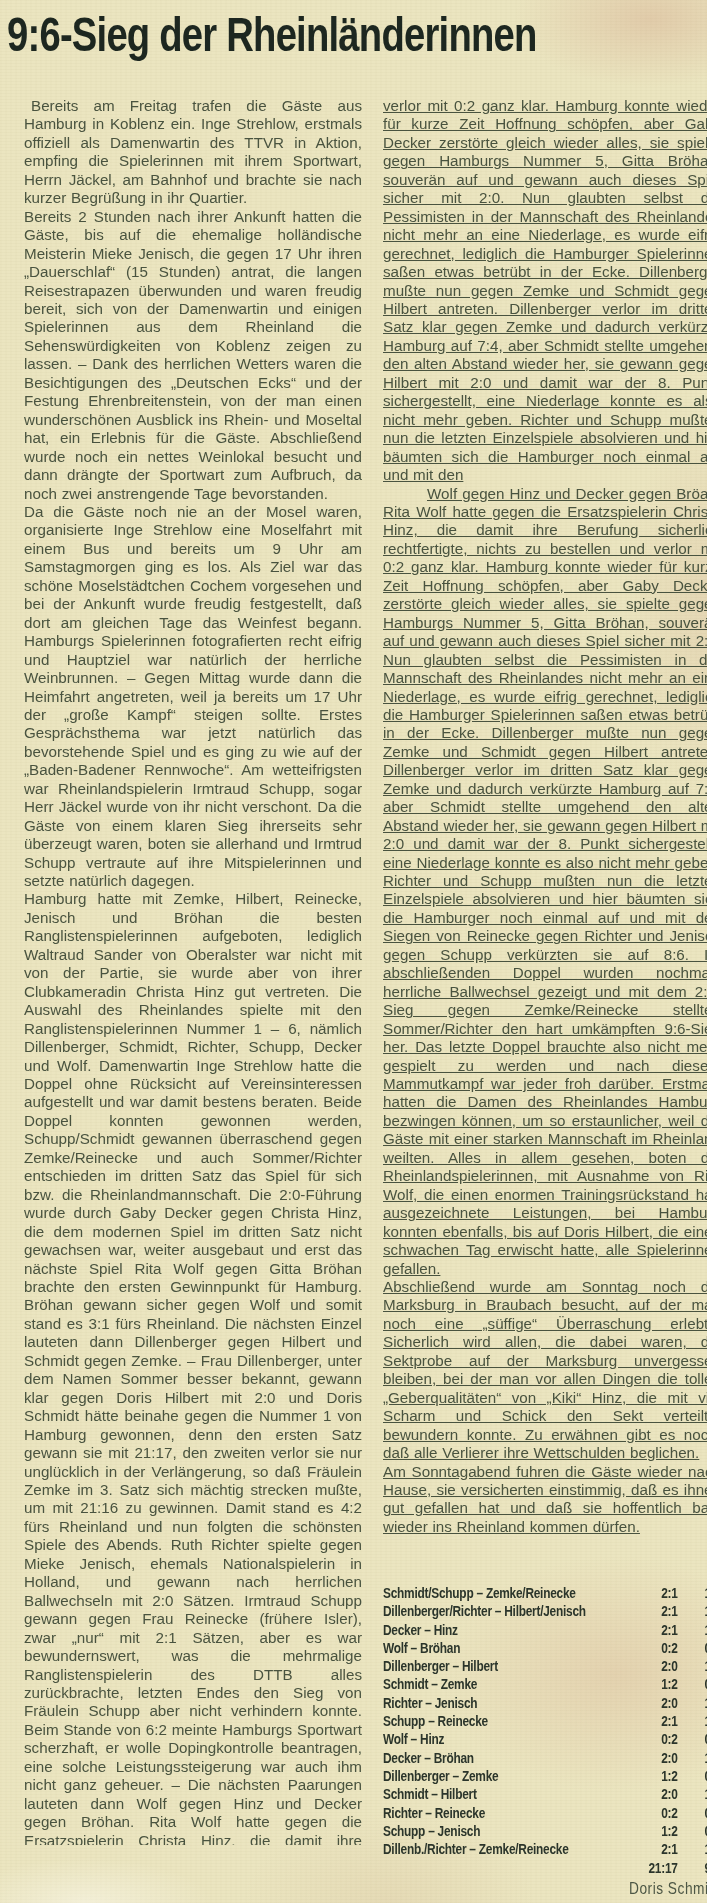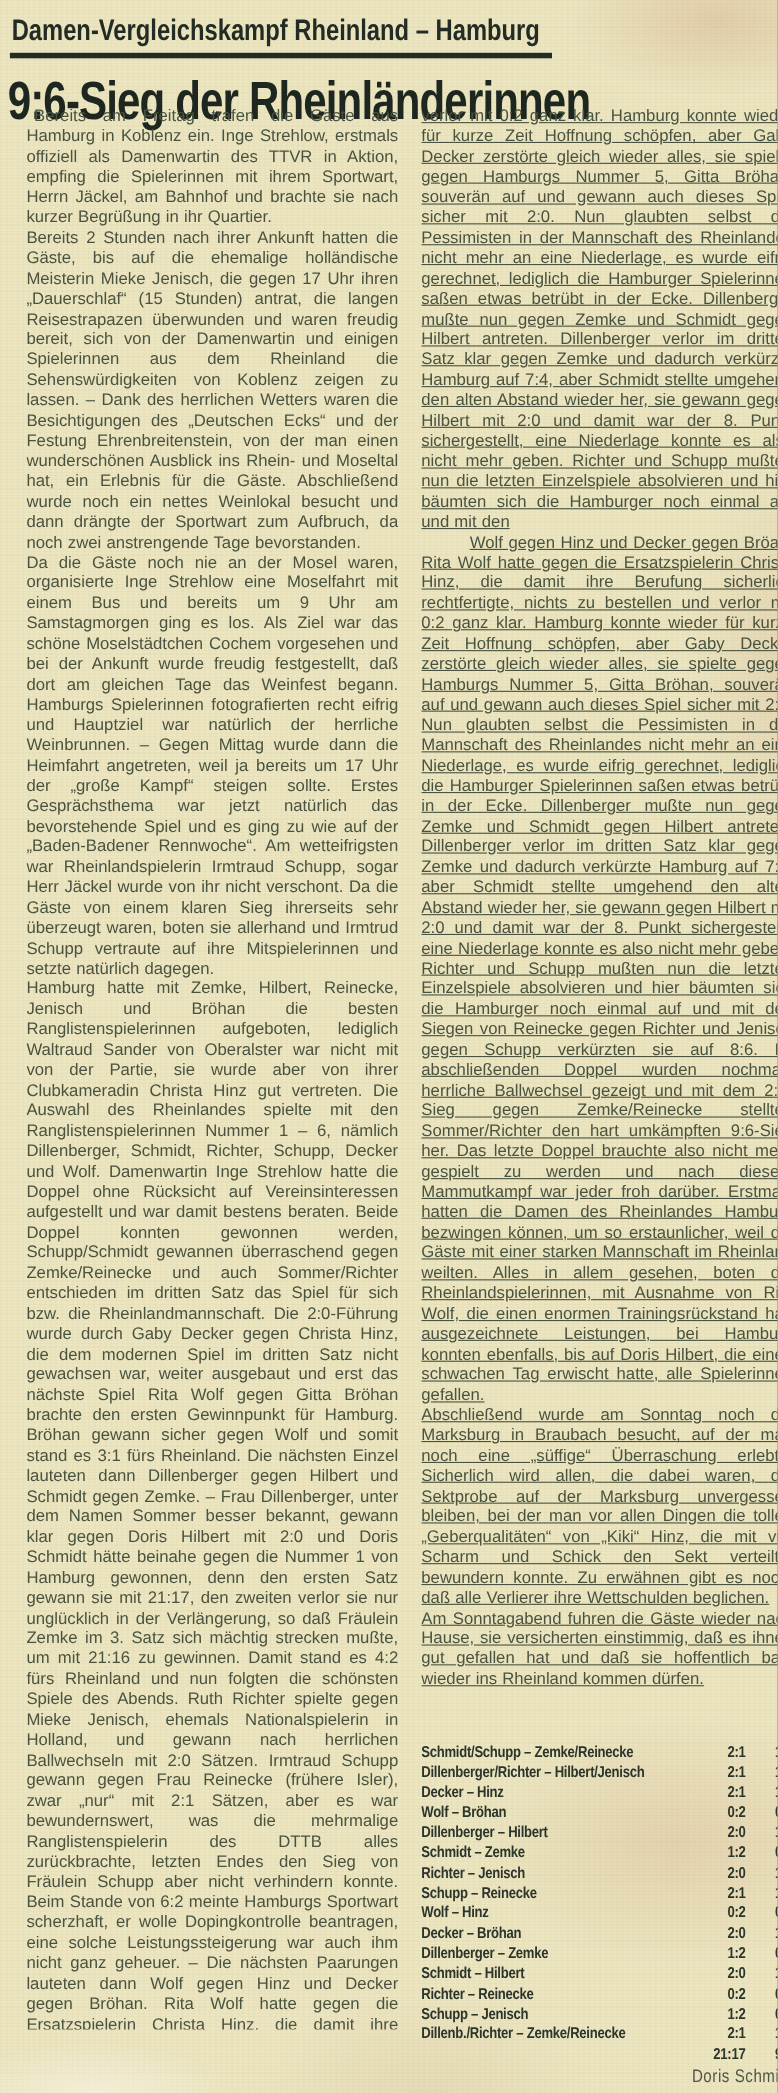--- a/index.html
+++ b/index.html
@@ -66,23 +66,20 @@
     text-align:right;margin-top:1px;
     font-weight:normal;font-size:16.5px;color:#4d5745;
     letter-spacing:0.6px;
   }
 </style>
 </head>
 <body>
 
 <div class="page">
 
-  <div class="kicker-wrap">
-    <h2 class="kicker">Damen-Vergleichskampf Rheinland – Hamburg</h2>
-  </div>
 
   <h1 class="headline">9:6-Sieg der Rheinländerinnen</h1>
 
   <div class="columns">
 
     <div class="col col-left">
       <p class="p-first">Bereits am Freitag trafen die Gäste aus Hamburg in Koblenz ein. Inge Strehlow, erstmals offiziell als Damenwartin des TTVR in Aktion, empfing die Spielerinnen mit ihrem Sportwart, Herrn Jäckel, am Bahnhof und brachte sie nach kurzer Begrüßung in ihr Quartier.</p>
       <p>Bereits 2 Stunden nach ihrer Ankunft hatten die Gäste, bis auf die ehemalige holländische Meisterin Mieke Jenisch, die gegen 17 Uhr ihren „Dauerschlaf“ (15 Stunden) antrat, die langen Reisestrapazen überwunden und waren freudig bereit, sich von der Damenwartin und einigen Spielerinnen aus dem Rheinland die Sehenswürdigkeiten von Koblenz zeigen zu lassen. – Dank des herrlichen Wetters waren die Besichtigungen des „Deutschen Ecks“ und der Festung Ehrenbreitenstein, von der man einen wunderschönen Ausblick ins Rhein- und Moseltal hat, ein Erlebnis für die Gäste. Abschließend wurde noch ein nettes Weinlokal besucht und dann drängte der Sportwart zum Aufbruch, da noch zwei anstrengende Tage bevorstanden.</p>
       <p>Da die Gäste noch nie an der Mosel waren, organisierte Inge Strehlow eine Moselfahrt mit einem Bus und bereits um 9 Uhr am Samstagmorgen ging es los. Als Ziel war das schöne Moselstädtchen Cochem vorgesehen und bei der Ankunft wurde freudig festgestellt, daß dort am gleichen Tage das Weinfest begann. Hamburgs Spielerinnen fotografierten recht eifrig und Hauptziel war natürlich der herrliche Weinbrunnen. – Gegen Mittag wurde dann die Heimfahrt angetreten, weil ja bereits um 17 Uhr der „große Kampf“ steigen sollte. Erstes Gesprächsthema war jetzt natürlich das bevorstehende Spiel und es ging zu wie auf der „Baden-Badener Rennwoche“. Am wetteifrigsten war Rheinlandspielerin Irmtraud Schupp, sogar Herr Jäckel wurde von ihr nicht verschont. Da die Gäste von einem klaren Sieg ihrerseits sehr überzeugt waren, boten sie allerhand und Irmtrud Schupp vertraute auf ihre Mitspielerinnen und setzte natürlich dagegen.</p>
       <p>Hamburg hatte mit Zemke, Hilbert, Reinecke, Jenisch und Bröhan die besten Ranglistenspielerinnen aufgeboten, lediglich Waltraud Sander von Oberalster war nicht mit von der Partie, sie wurde aber von ihrer Clubkameradin Christa Hinz gut vertreten. Die Auswahl des Rheinlandes spielte mit den Ranglistenspielerinnen Nummer 1 – 6, nämlich Dillenberger, Schmidt, Richter, Schupp, Decker und Wolf. Damenwartin Inge Strehlow hatte die Doppel ohne Rücksicht auf Vereinsinteressen aufgestellt und war damit bestens beraten. Beide Doppel konnten gewonnen werden, Schupp/Schmidt gewannen überraschend gegen Zemke/Reinecke und auch Sommer/Richter entschieden im dritten Satz das Spiel für sich bzw. die Rheinlandmannschaft. Die 2:0-Führung wurde durch Gaby Decker gegen Christa Hinz, die dem modernen Spiel im dritten Satz nicht gewachsen war, weiter ausgebaut und erst das nächste Spiel Rita Wolf gegen Gitta Bröhan brachte den ersten Gewinnpunkt für Hamburg. Bröhan gewann sicher gegen Wolf und somit stand es 3:1 fürs Rheinland. Die nächsten Einzel lauteten dann Dillenberger gegen Hilbert und Schmidt gegen Zemke. – Frau Dillenberger, unter dem Namen Sommer besser bekannt, gewann klar gegen Doris Hilbert mit 2:0 und Doris Schmidt hätte beinahe gegen die Nummer 1 von Hamburg gewonnen, denn den ersten Satz gewann sie mit 21:17, den zweiten verlor sie nur unglücklich in der Verlängerung, so daß Fräulein Zemke im 3. Satz sich mächtig strecken mußte, um mit 21:16 zu gewinnen. Damit stand es 4:2 fürs Rheinland und nun folgten die schönsten Spiele des Abends. Ruth Richter spielte gegen Mieke Jenisch, ehemals Nationalspielerin in Holland, und gewann nach herrlichen Ballwechseln mit 2:0 Sätzen. Irmtraud Schupp gewann gegen Frau Reinecke (frühere Isler), zwar „nur“ mit 2:1 Sätzen, aber es war bewundernswert, was die mehrmalige Ranglistenspielerin des DTTB alles zurückbrachte, letzten Endes den Sieg von Fräulein Schupp aber nicht verhindern konnte. Beim Stande von 6:2 meinte Hamburgs Sportwart scherzhaft, er wolle Dopingkontrolle beantragen, eine solche Leistungssteigerung war auch ihm nicht ganz geheuer. – Die nächsten Paarungen lauteten dann Wolf gegen Hinz und Decker gegen Bröhan. Rita Wolf hatte gegen die Ersatzspielerin Christa Hinz, die damit ihre Berufung sicherlich rechtfertigte, nichts zu bestellen und</p>

